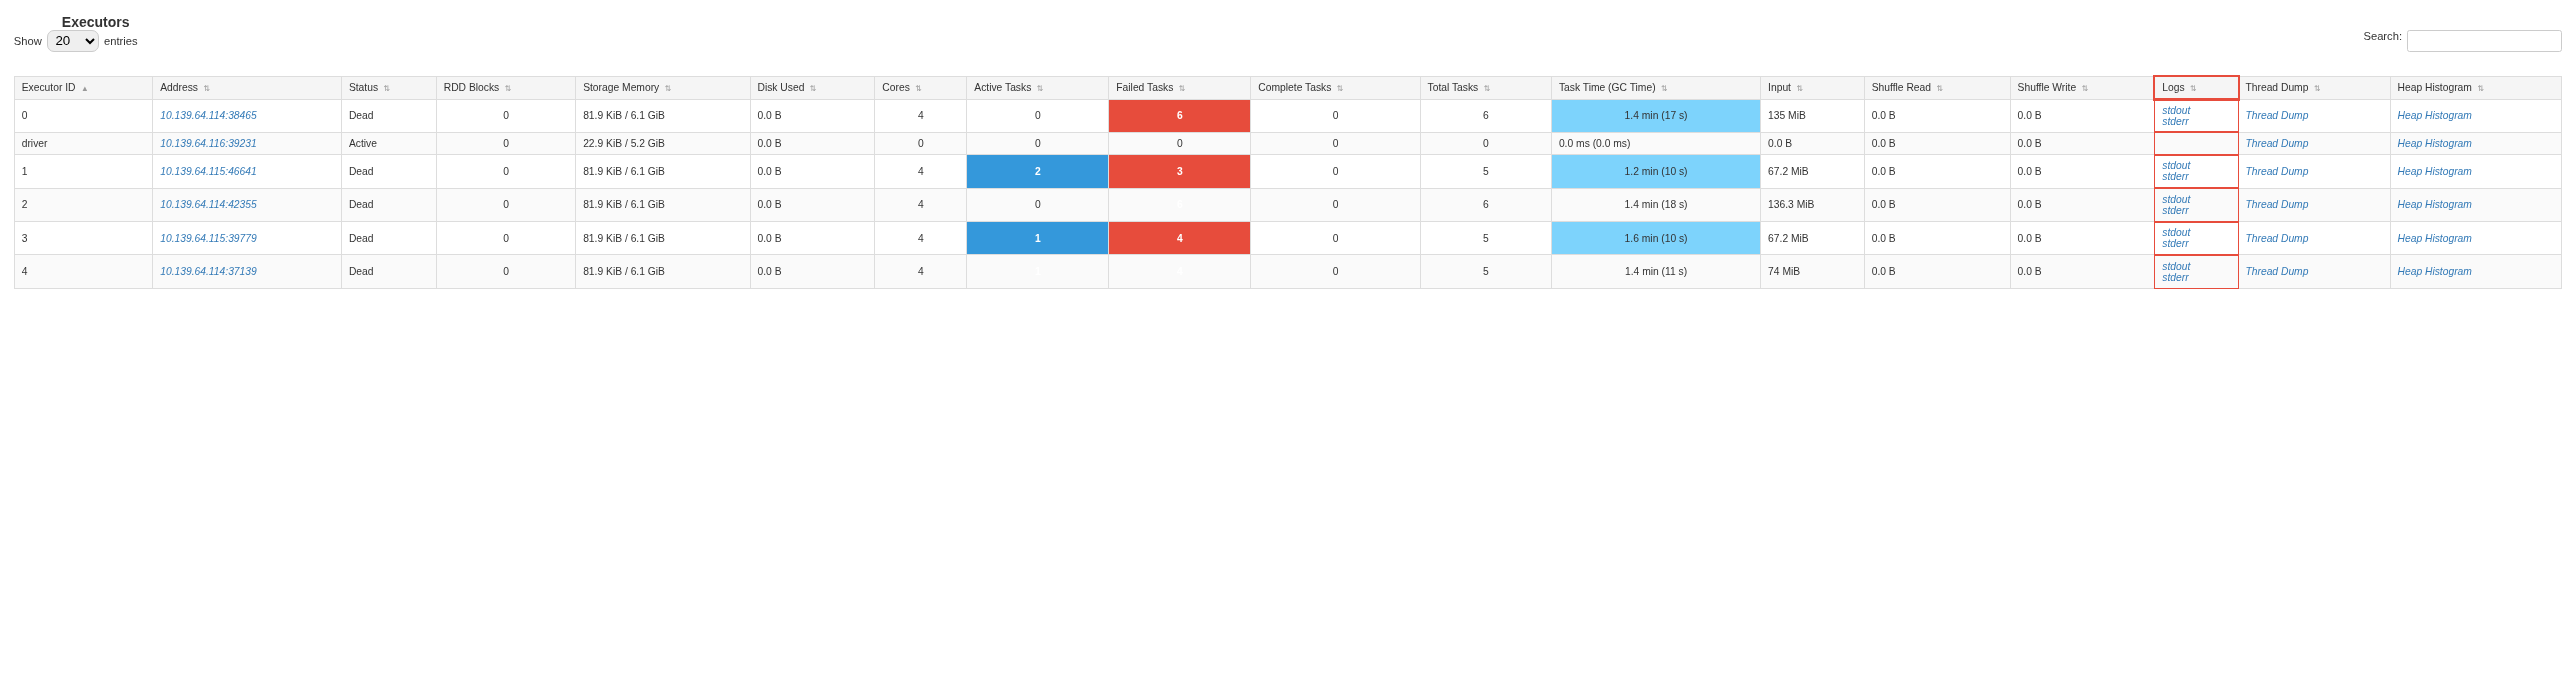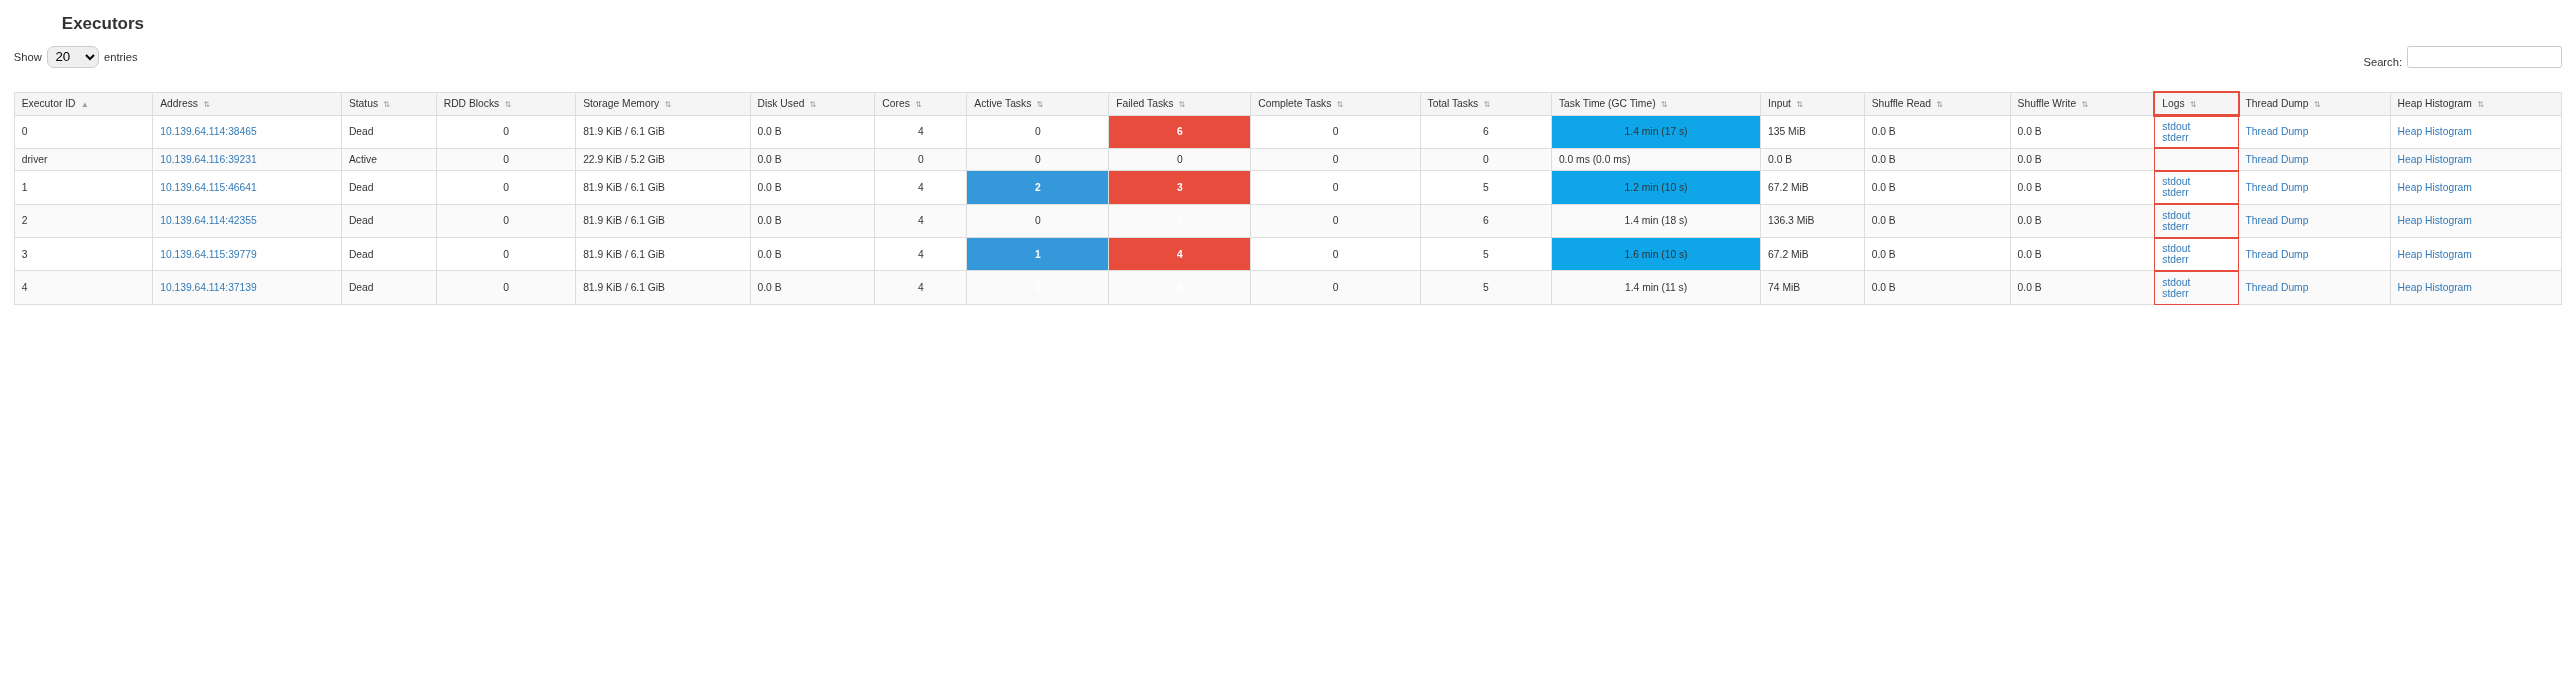--- a/index.html
+++ b/index.html
@@ -4,44 +4,44 @@
   <style>
     * { box-sizing: border-box; margin: 0; padding: 0; }
     body {
       font-family: Arial, sans-serif;
       font-size: 11.2px;
       background: #fff;
       color: #333;
       padding: 13.8px;
     }
     h2 {
-      font-size: 17px;
+      font-size: 14px;
       font-weight: bold;
-      margin-bottom: 12px;
+      margin-bottom: 0;
       padding-left: 48px;
     }
     .top-bar {
       display: flex;
       justify-content: space-between;
       align-items: center;
       margin-bottom: 24px;
     }
     .entries-control {
       display: flex;
       align-items: center;
       gap: 5.2px;
     }
     .entries-control select {
       padding: 1.7px 3.4px;
       border: 0.9px solid #ccc;
       border-radius: 7px;
     }
     .search-control {
       display: flex;
-      align-items: flex-end;
+      align-items: flex-start;
       gap: 5.2px;
     }
     .search-control input {
       border: 0.9px solid #ccc;
       border-radius: 2.6px;
       padding: 2.6px 6.9px;
       width: 155px;
     }
     table {
       width: 100%;
@@ -68,35 +68,36 @@
       padding: 5.2px 6.9px;
       vertical-align: middle;
     }
     tr:nth-child(even) td {
       background: #fafafa;
     }
     .link {
       color: #337ab7;
       text-decoration: none;
       cursor: pointer;
+      font-style: italic;
     }
     .cell-red {
       background-color: #e74c3c;
       color: #fff;
       font-weight: bold;
       text-align: center;
     }
     .cell-blue {
       background-color: #3498db;
       color: #fff;
       font-weight: bold;
       text-align: center;
     }
     .cell-pink {
-      background-color: #0ea5e9;
+      background-color: #7dd3fc;
       color: #333;
       text-align: center;
     }
     .cell-center {
       text-align: center;
     }
   </style>
 </head>
 <body>
 

